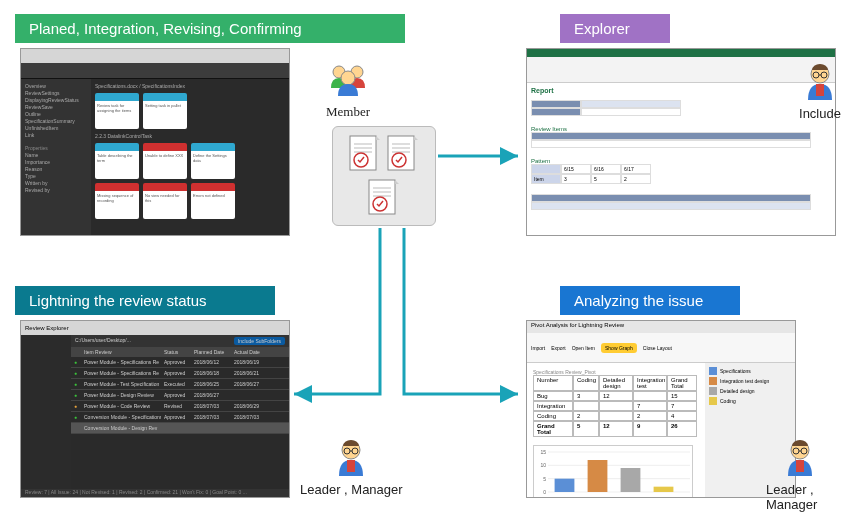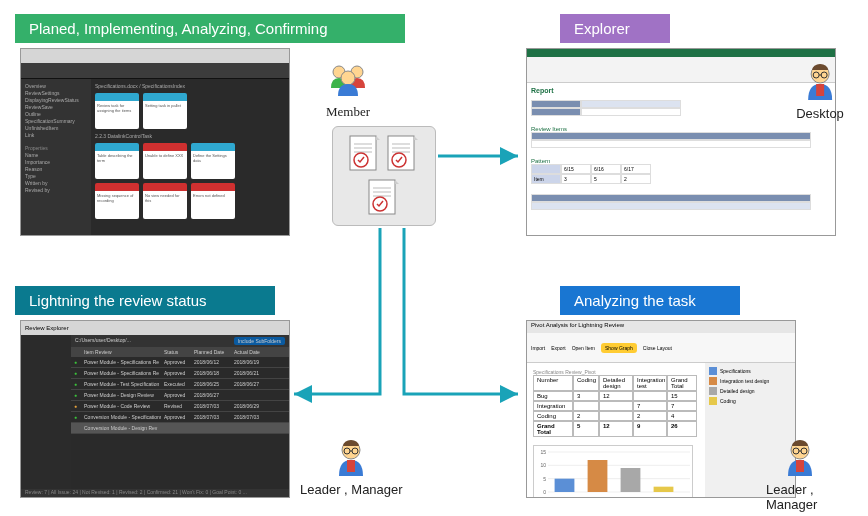--- a/index.html
+++ b/index.html
@@ -99,24 +99,24 @@
 .pivot-content { display: flex; height: calc(100% - 30px); }
 .pivot-left { flex: 1.3; padding: 6px; font-size: 6px; }
 .pivot-right { width: 90px; background: #f0f0f0; font-size: 5px; padding: 4px; }
 .pivot-table-row { display: flex; }
 .pivot-table-cell { border: 0.5px solid #bbb; padding: 1px 3px; font-size: 6px; }
 .bar-chart { margin-top: 8px; height: 60px; width: 160px; border: 0.5px solid #ccc; position: relative; }
 </style>
 </head>
 <body>
 
-<div class="label-box green-bg" style="left:15px; top:14px; width:390px;">Planed, Implementing, Analyzing, Confirming</div>
+<div class="label-box green-bg" style="left:15px; top:14px; width:390px;">Planed, Integration, Revising, Confirming</div>
 <div class="label-box purple-bg" style="left:560px; top:14px; width:110px;">Explorer</div>
 <div class="label-box teal-bg" style="left:15px; top:286px; width:260px;">Lightning the review status</div>
-<div class="label-box blue-bg" style="left:560px; top:286px; width:180px;">Analyzing the task</div>
+<div class="label-box blue-bg" style="left:560px; top:286px; width:180px;">Analyzing the issue</div>
 
 <div class="screenshot-panel" style="left:20px; top:48px; width:270px; height:188px;">
   <div class="dark-app-titlebar"></div>
   <div class="dark-app-toolbar"></div>
   <div style="display:flex; height:158px;">
     <div class="dark-app-sidebar">
       <div>Overview</div>
       <div>ReviewSettings</div>
       <div>DisplayingReviewStatus</div>
       <div>ReviewSave</div>
@@ -429,21 +429,21 @@
 <div class="person-icon" style="left:820px; top:60px; transform:translateX(-50%);">
   <svg class="person-svg" viewBox="0 0 44 44">
     <circle cx="22" cy="14" r="9" fill="#ffd591" stroke="#888"></circle>
       <path d="M14 10 a8 6 0 0 1 16 0" fill="#6b4a2e"></path>
     <circle cx="18" cy="15" r="3" fill="none" stroke="#333"></circle>
       <circle cx="26" cy="15" r="3" fill="none" stroke="#333"></circle>
       <line x1="21" y1="15" x2="23" y2="15" stroke="#333"></line>
     <path d="M10 40 Q10 24 22 24 Q34 24 34 40Z" fill="#3a7bd5"></path>
       <rect x="18" y="24" width="8" height="12" fill="#d6443c"></rect>
   </svg>
-  <div class="person-label">Desktop</div>
+  <div class="person-label">Include</div>
 </div>
 
 <div class="person-icon" style="left:300px; top:436px;">
   <svg class="person-svg" viewBox="0 0 44 44">
     <circle cx="22" cy="14" r="9" fill="#ffd591" stroke="#888"></circle>
       <path d="M14 10 a8 6 0 0 1 16 0" fill="#6b4a2e"></path>
     <circle cx="18" cy="15" r="3" fill="none" stroke="#333"></circle>
       <circle cx="26" cy="15" r="3" fill="none" stroke="#333"></circle>
       <line x1="21" y1="15" x2="23" y2="15" stroke="#333"></line>
     <path d="M10 40 Q10 24 22 24 Q34 24 34 40Z" fill="#3a7bd5"></path>

